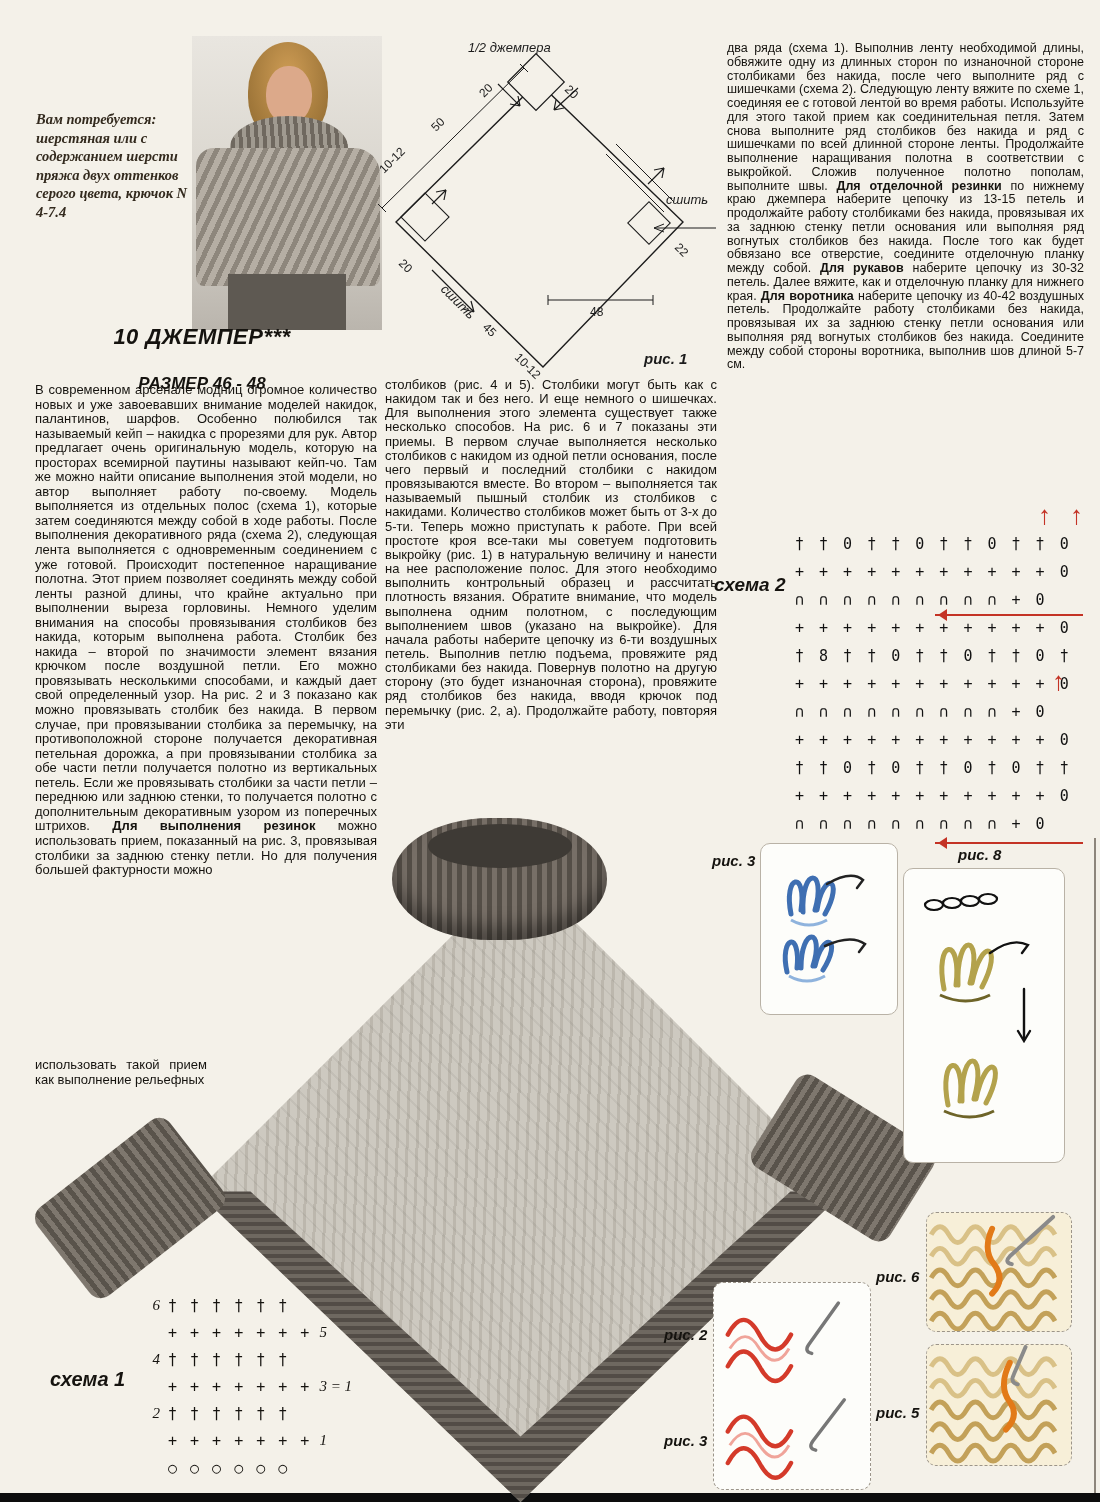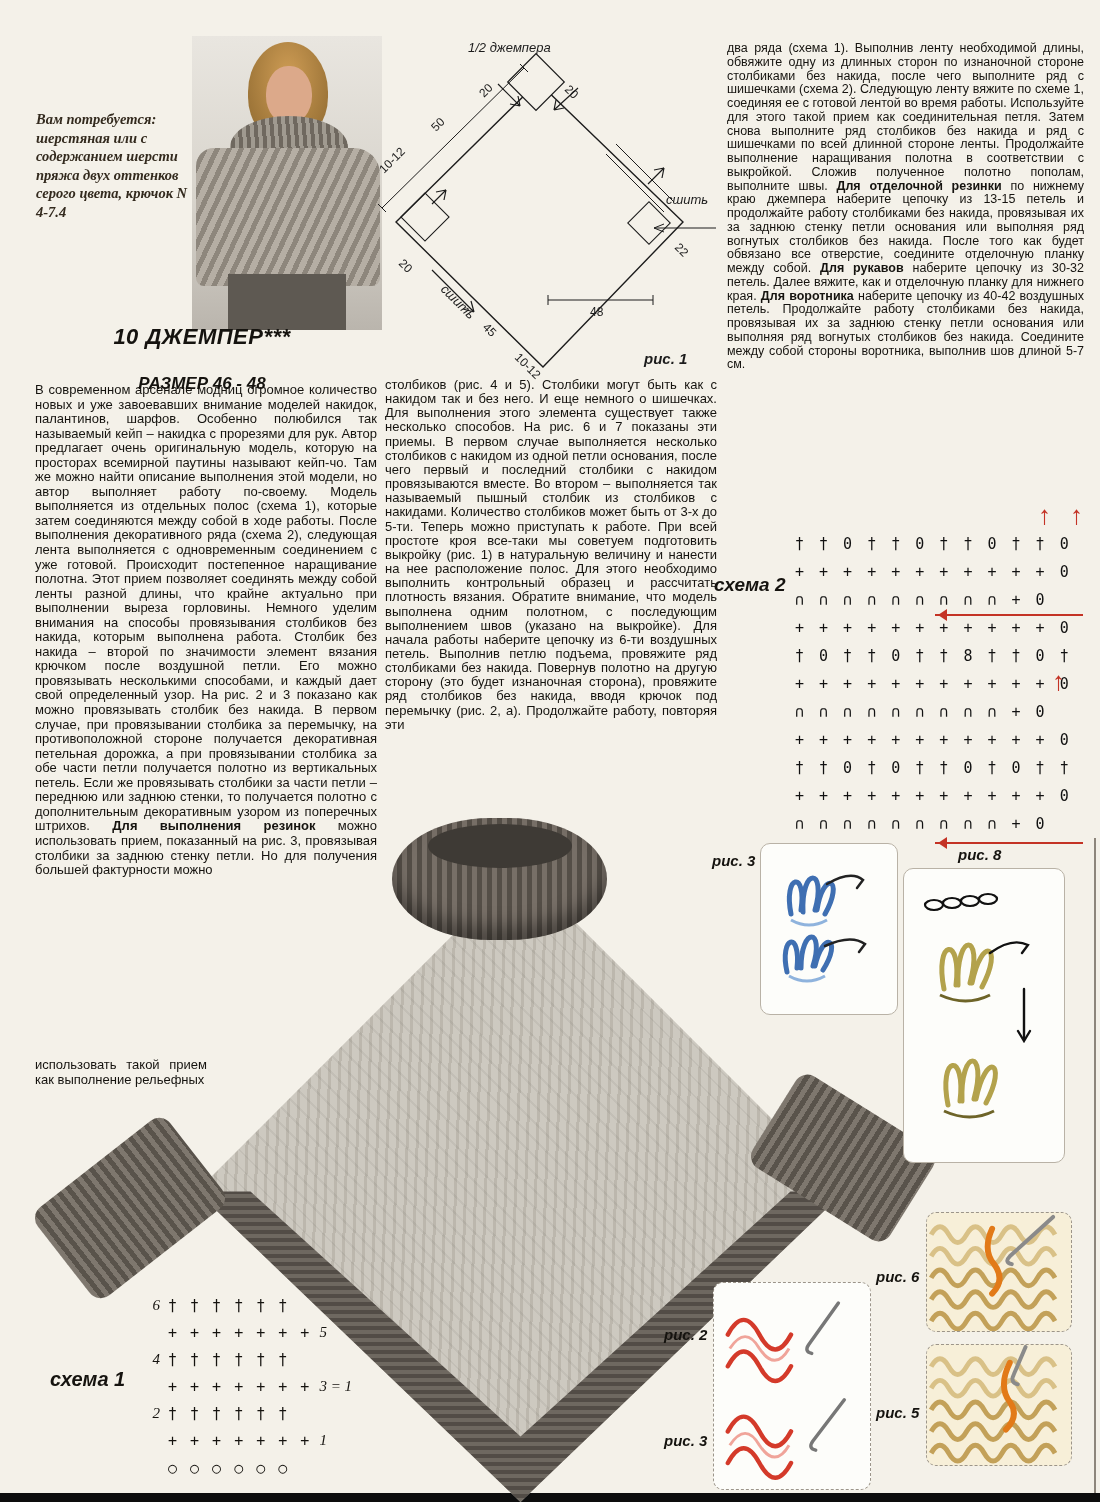--- a/index.html
+++ b/index.html
@@ -160,21 +160,21 @@
   <div class="col col1"><span>В современном арсенале модниц огромное количество новых и уже завоевавших внимание моделей накидок, палантинов, шарфов. Особенно полюбился так называемый кейп – накидка с прорезями для рук. Автор предлагает очень оригинальную модель, которую на просторах всемирной паутины называют кейп-чо. Там же можно найти описание выполнения этой модели, но автор выполняет работу по-своему. Модель выполняется из отдельных полос (схема 1), которые затем соединяются между собой в ходе работы. После выполнения декоративного ряда (схема 2), следующая лента выполняется с одновременным соединением с уже готовой. Происходит постепенное наращивание полотна. Этот прием позволяет соединять между собой ленты разной длины, что крайне актуально при выполнении выреза горловины. Немного уделим внимания на способы провязывания столбиков без накида, которым выполнена работа. Столбик без накида – второй по значимости элемент вязания крючком после воздушной петли. Его можно провязывать несколькими способами, и каждый дает свой определенный узор. На рис. 2 и 3 показано как можно провязывать столбик без накида. В первом случае, при провязывании столбика за перемычку, на противоположной стороне получается декоративная петельная дорожка, а при провязывании столбика за обе части петли получается полотно из вертикальных петель. Если же провязывать столбики за части петли – переднюю или заднюю стенки, то получается полотно с дополнительным декоративным узором из поперечных штрихов. </span><b>Для выполнения резинок</b><span> можно использовать прием, показанный на рис. 3, провязывая столбики за заднюю стенку петли. Но для получения большей фактурности можно</span></div>
   <div class="col col1b"><span>использовать такой прием как выполнение рельефных</span></div>
   <div class="col col2"><span>столбиков (рис. 4 и 5). Столбики могут быть как с накидом так и без него. И еще немного о шишечках. Для выполнения этого элемента существует также несколько способов. На рис. 6 и 7 показаны эти приемы. В первом случае выполняется несколько столбиков с накидом из одной петли основания, после чего первый и последний столбики с накидом провязываются вместе. Во втором – выполняется так называемый пышный столбик из столбиков с накидами. Количество столбиков может быть от 3-х до 5-ти. Теперь можно приступать к работе. При всей простоте кроя все-таки мы советуем подготовить выкройку (рис. 1) в натуральную величину и нанести на нее расположение полос. Для этого необходимо выполнить контрольный образец и рассчитать плотность вязания. Обратите внимание, что модель выполнена одним полотном, с последующим выполнением швов (указано на выкройке). Для начала работы наберите цепочку из 6-ти воздушных петель. Выполнив петлю подъема, провяжите ряд столбиками без накида. Повернув полотно на другую сторону (это будет изнаночная сторона), провяжите ряд столбиков без накида, вводя крючок под перемычку (рис. 2, а). Продолжайте работу, повторяя эти</span></div>
 
   <div class="schema2-label">схема 2</div>
   <div class="schema2">
     <div class="row">† † 0 † † 0 † † 0 † † 0</div>
     <div class="row">+ + + + + + + + + + + 0</div>
     <div class="row">∩ ∩ ∩ ∩ ∩ ∩ ∩ ∩ ∩ + 0</div>
     <div class="row">+ + + + + + + + + + + 0</div>
-    <div class="row">† 0 † † 0 † † 8 † † 0 †</div>
+    <div class="row">† 8 † † 0 † † 0 † † 0 †</div>
     <div class="row">+ + + + + + + + + + + 0</div>
     <div class="row">∩ ∩ ∩ ∩ ∩ ∩ ∩ ∩ ∩ + 0</div>
     <div class="row">+ + + + + + + + + + + 0</div>
     <div class="row">† † 0 † 0 † † 0 † 0 † †</div>
     <div class="row">+ + + + + + + + + + + 0</div>
     <div class="row">∩ ∩ ∩ ∩ ∩ ∩ ∩ ∩ ∩ + 0</div>
   </div>
   <span class="red-up" style="left:1038px;top:500px;">↑</span>
   <span class="red-up" style="left:1070px;top:500px;">↑</span>
   <span class="red-up" style="left:1052px;top:666px;">↑</span>

